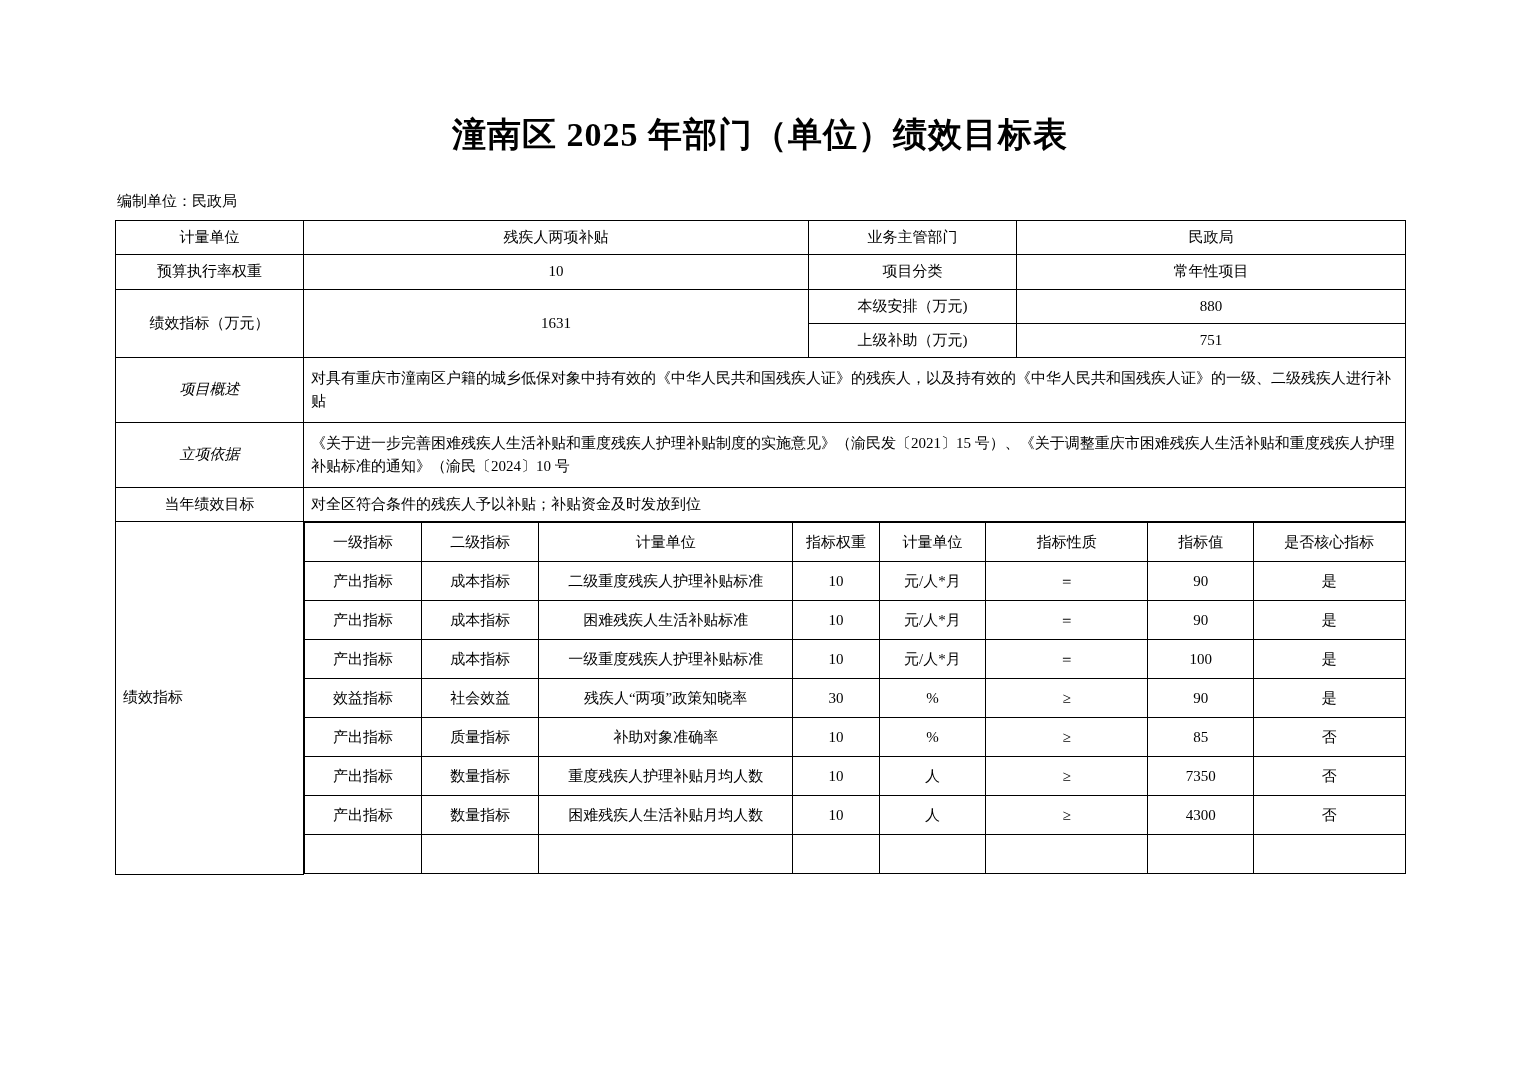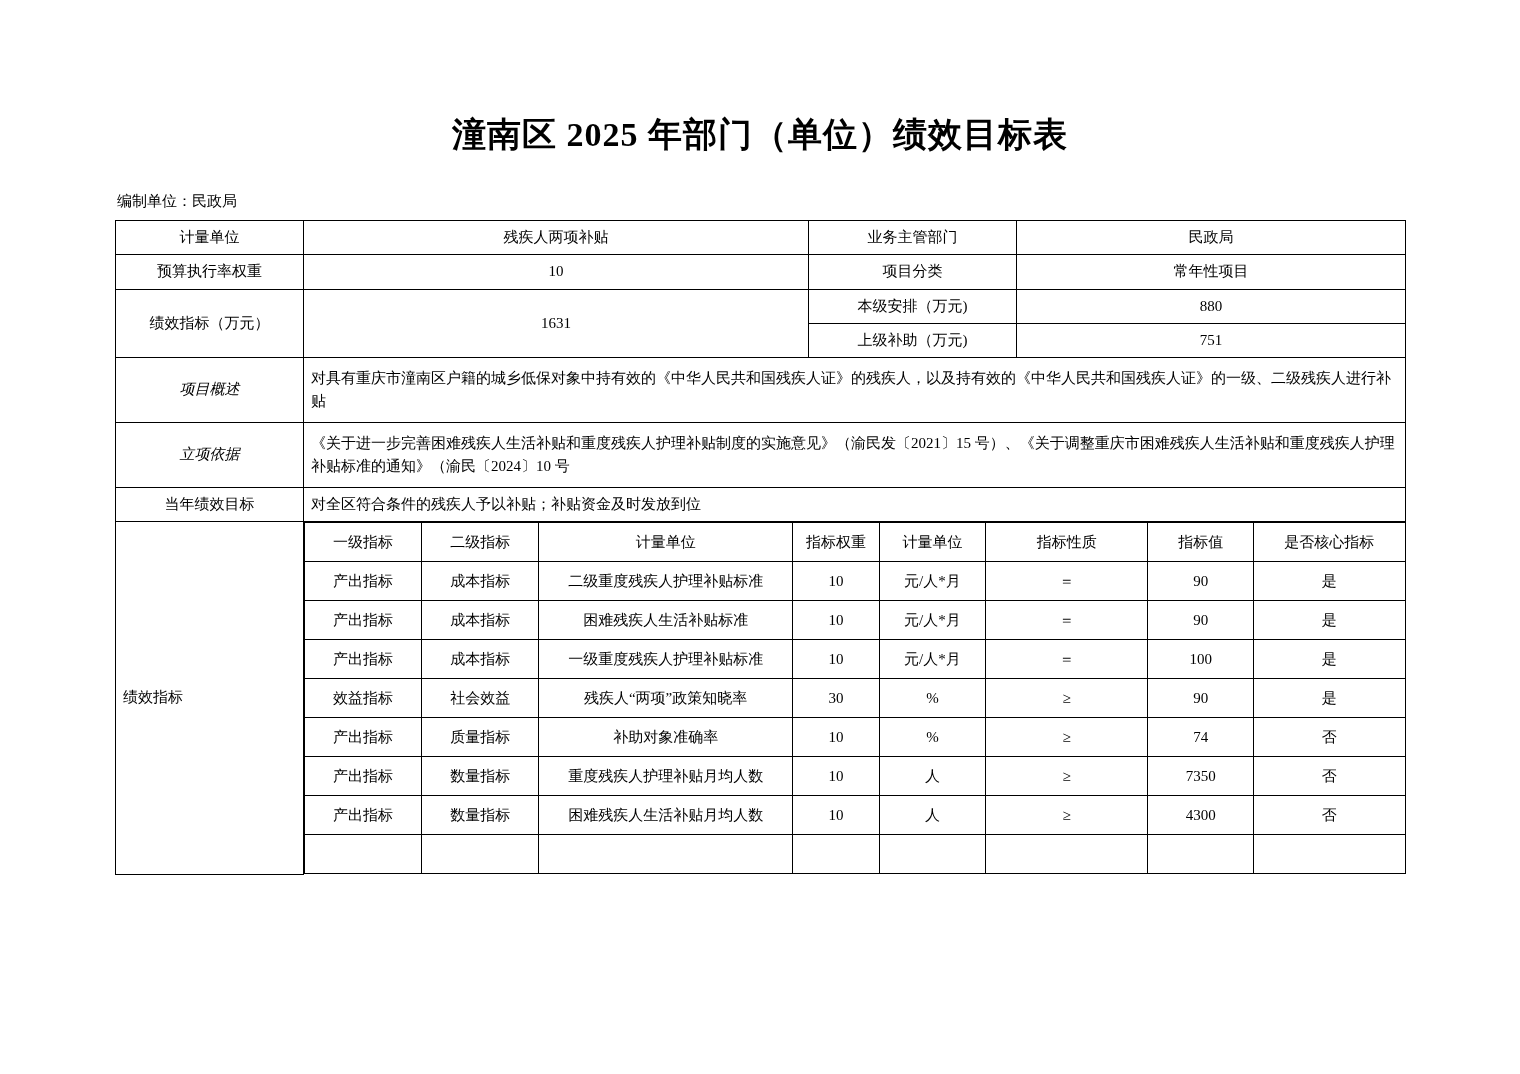--- a/index.html
+++ b/index.html
@@ -194,21 +194,21 @@
                   <td>90</td>
                   <td>是</td>
                 </tr>
                 <tr>
                   <td>产出指标</td>
                   <td>质量指标</td>
                   <td>补助对象准确率</td>
                   <td>10</td>
                   <td>%</td>
                   <td>≥</td>
-                  <td>74</td>
+                  <td>85</td>
                   <td>否</td>
                 </tr>
                 <tr>
                   <td>产出指标</td>
                   <td>数量指标</td>
                   <td>重度残疾人护理补贴月均人数</td>
                   <td>10</td>
                   <td>人</td>
                   <td>≥</td>
                   <td>7350</td>

